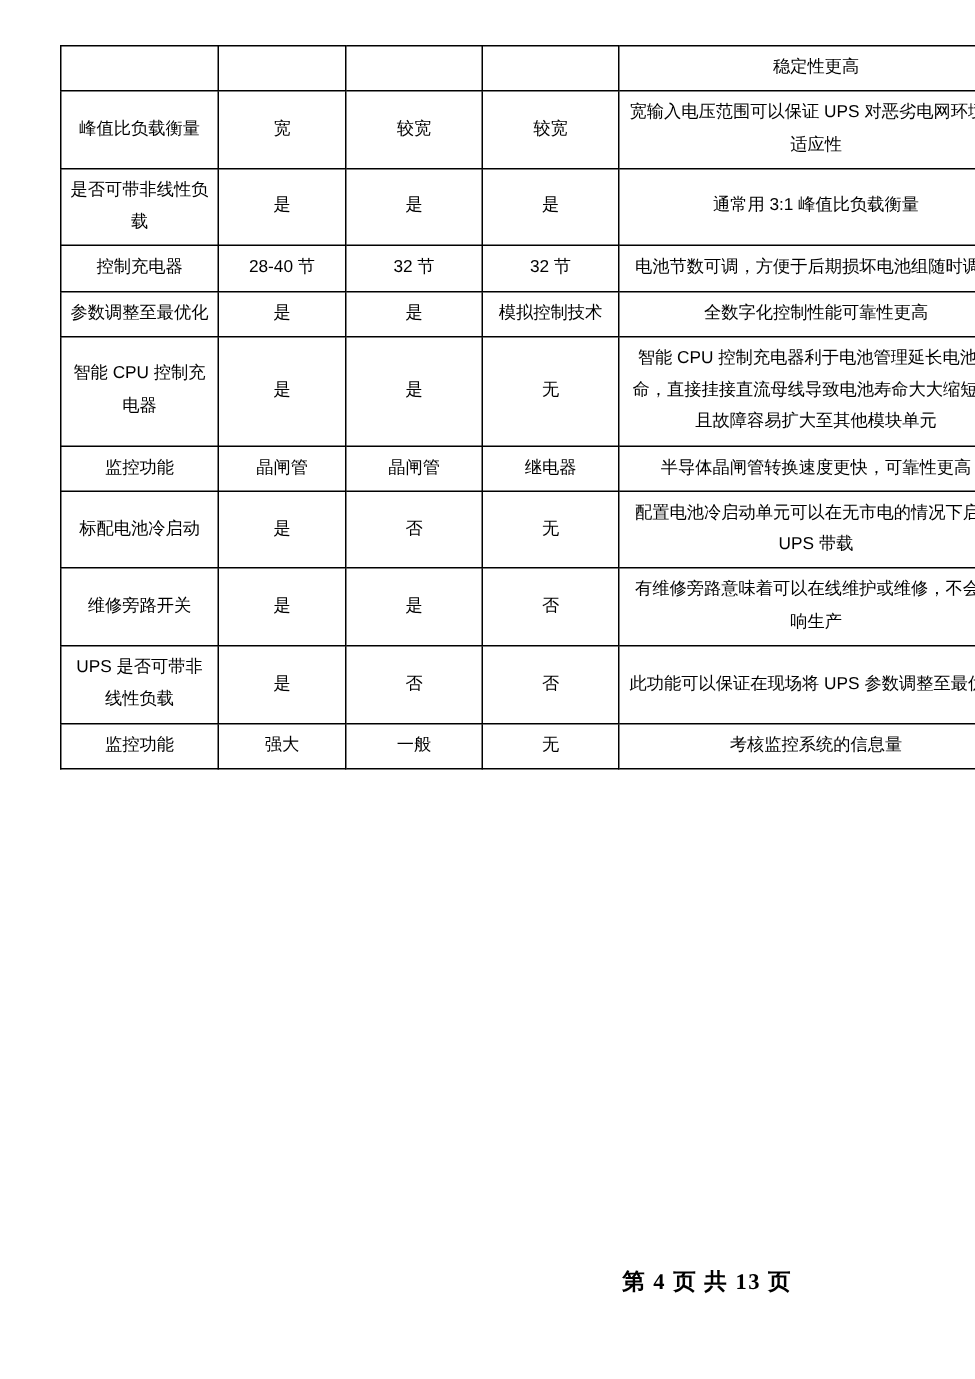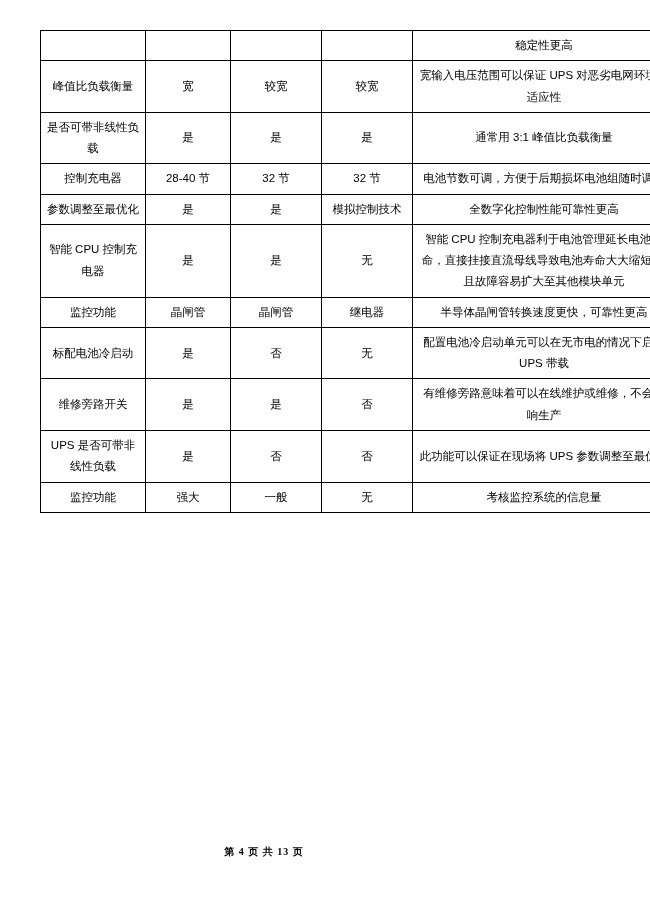--- a/index.html
+++ b/index.html
@@ -40,22 +40,22 @@
   td.c0 { width: 92px; }
   td.c1 { width: 72px; }
   td.c2 { width: 78px; }
   td.c3 { width: 78px; }
   td.c4 { width: 250px; }
   .footer {
     position: absolute;
     left: 0;
     right: 0;
     top: 845px;
-    text-align: center;
-    font-size: 10px;
+    text-align: right;
+    font-size: 15px;
     font-weight: bold;
     letter-spacing: 1px;
     font-family: "Liberation Serif", serif;
   }
 </style>
 </head>
 <body>
 
 <div class="page">
 

